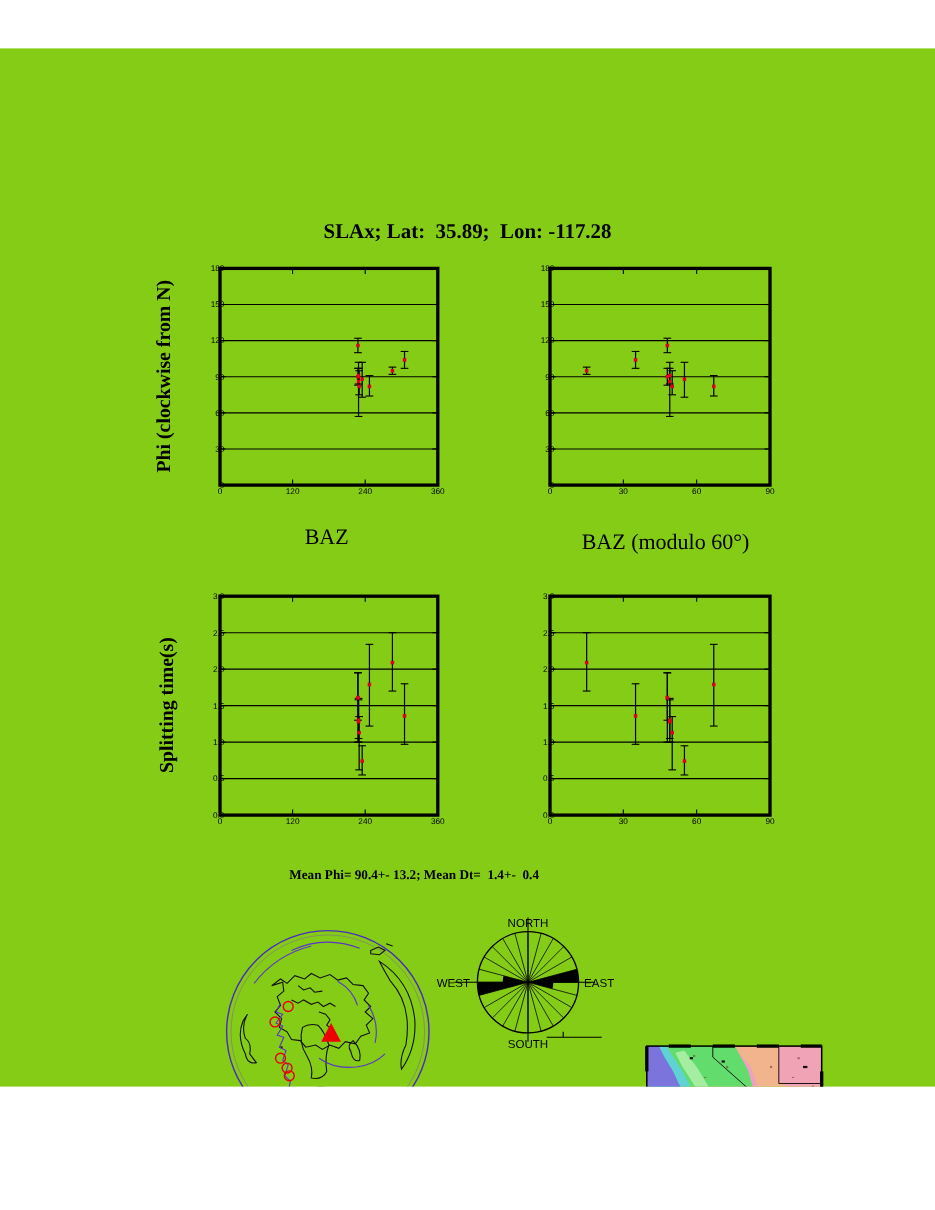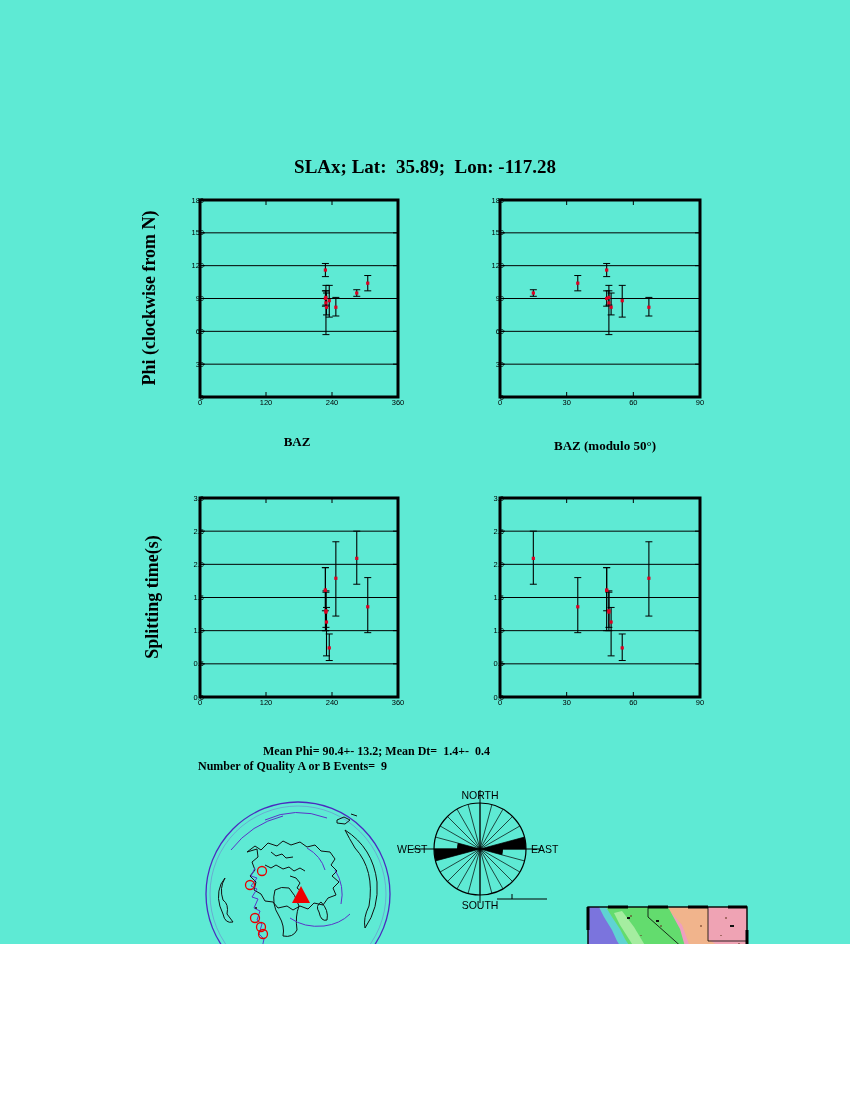--- a/index.html
+++ b/index.html
@@ -1,43 +1,43 @@
 <!DOCTYPE html>
 <html><head>
 <meta charset="utf-8">
 <style>
   html,body{margin:0;padding:0;background:#ffffff;}
-  .page{position:relative;width:850px;height:944px;background:#5eead4;overflow:hidden;
-        font-family:"Liberation Serif",serif;}
+  .page{position:relative;width:850px;height:944px;background:#84cc16;overflow:hidden;
+        font-family:"Liberation Serif",serif;margin-top:44px;}
   .abs{position:absolute;}
   .title{left:0;right:0;top:156px;text-align:center;font-weight:bold;font-size:19px;
          white-space:pre;color:#000;}
   .vlabel{font-weight:bold;font-size:18px;white-space:nowrap;color:#000;
           transform:translate(-50%,-50%) rotate(-90deg);}
-  .xlabel{font-weight:bold;font-size:13px;white-space:pre;color:#000;transform:translateX(-50%);}
+  .xlabel{font-weight:normal;font-size:20px;white-space:pre;color:#000;transform:translateX(-50%);}
   .summary{font-weight:bold;font-size:12px;white-space:pre;color:#000;}
   svg{overflow:visible;display:block;}
   svg text{font-family:"Liberation Sans",sans-serif;fill:#000;}
   .ticktext{font-size:7.5px;}
   .rosetext{font-size:10.5px;}
   .catick{font-size:7px;}
   .castation{font-family:"Liberation Serif",serif;font-size:12px;font-weight:bold;}
 </style>
 </head>
 <body>
 
 <div class="page">
 
   <div class="abs title">SLAx; Lat:  35.89;  Lon: -117.28</div>
 
   <div class="abs vlabel" style="left:149px;top:298px;">Phi (clockwise from N)</div>
   <div class="abs vlabel" style="left:152px;top:597px;">Splitting time(s)</div>
 
   <div class="abs xlabel" style="left:297px;top:434px;">BAZ</div>
-  <div class="abs xlabel" style="left:605px;top:438px;">BAZ (modulo 50°)</div>
+  <div class="abs xlabel" style="left:605px;top:438px;">BAZ (modulo 60°)</div>
 
   <svg class="abs" id="panel0" width="198" height="197" style="left:200px;top:200px;">
       <line x1="0" x2="198" y1="164.16666666666669" y2="164.16666666666669" stroke="#000" stroke-width="1"></line>
       <line x1="0" x2="198" y1="131.33333333333334" y2="131.33333333333334" stroke="#000" stroke-width="1"></line>
       <line x1="0" x2="198" y1="98.5" y2="98.5" stroke="#000" stroke-width="1"></line>
       <line x1="0" x2="198" y1="65.66666666666669" y2="65.66666666666669" stroke="#000" stroke-width="1"></line>
       <line x1="0" x2="198" y1="32.833333333333314" y2="32.833333333333314" stroke="#000" stroke-width="1"></line>
       <line x1="0" y1="197" x2="0" y2="192" stroke="#000" stroke-width="1"></line>
       <line x1="0" y1="0" x2="0" y2="5" stroke="#000" stroke-width="1"></line>
       <line x1="66" y1="197" x2="66" y2="192" stroke="#000" stroke-width="1"></line>
@@ -335,21 +335,20 @@
       <rect x="107.28888888888889" y="111.16666666666667" width="3.2" height="3.2" fill="#dd0022"></rect>
       <rect x="109.51111111111112" y="122.44333333333334" width="3.2" height="3.2" fill="#dd0022"></rect>
       <rect x="120.62222222222223" y="148.31333333333333" width="3.2" height="3.2" fill="#dd0022"></rect>
       <rect x="147.2888888888889" y="78.66333333333334" width="3.2" height="3.2" fill="#dd0022"></rect>
       <rect x="31.733333333333327" y="58.76333333333334" width="3.2" height="3.2" fill="#dd0022"></rect>
       <rect x="76.17777777777779" y="107.18666666666667" width="3.2" height="3.2" fill="#dd0022"></rect>
       <rect x="0" y="0" width="200" height="199" fill="none" stroke="#000" stroke-width="3"></rect>
     </svg>
 
   <div class="abs summary" style="left:263px;top:744px;">Mean Phi= 90.4+- 13.2; Mean Dt=  1.4+-  0.4</div>
-  <div class="abs summary" style="left:198px;top:759px;">Number of Quality A or B Events=  9</div>
 
   <svg class="abs" width="210" height="210" style="left:195px;top:790px;">
     <circle cx="103" cy="104" r="92" fill="none" stroke="#4b2bbf" stroke-width="1.3"></circle>
     <circle cx="103" cy="104" r="88" fill="none" stroke="#7a3fd0" stroke-width="0.6" opacity="0.6"></circle>
 
     <g stroke="#111111" stroke-width="1" fill="none">
       <path d="M52,62 l8,-6 6,4 7,-7 9,3 6,-5 8,4 9,-3 7,5 8,-2 6,6 9,1 5,7 -4,6 6,6 -5,5 7,6 -6,6 3,7 -8,3 -5,7 -9,-2 -6,6 -8,-3 -7,4 -6,-4 -9,2 -5,-6 -8,-1 -4,-7 -7,-4 2,-8 -6,-6 5,-6 -3,-8 6,-5 -1,-8 z"></path>
       <path d="M70,75 l6,3 5,-3 7,4 6,-2 5,4 6,-3 5,3"></path>
       <path d="M76,62 l5,4 6,-2 4,4 7,-1"></path>
       <path d="M95,86 l6,2 4,5 -3,5 5,4"></path>

